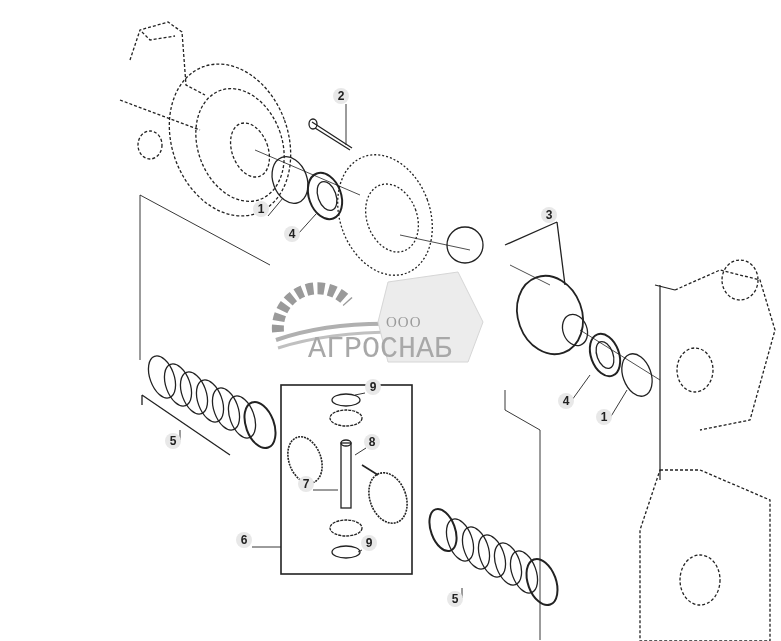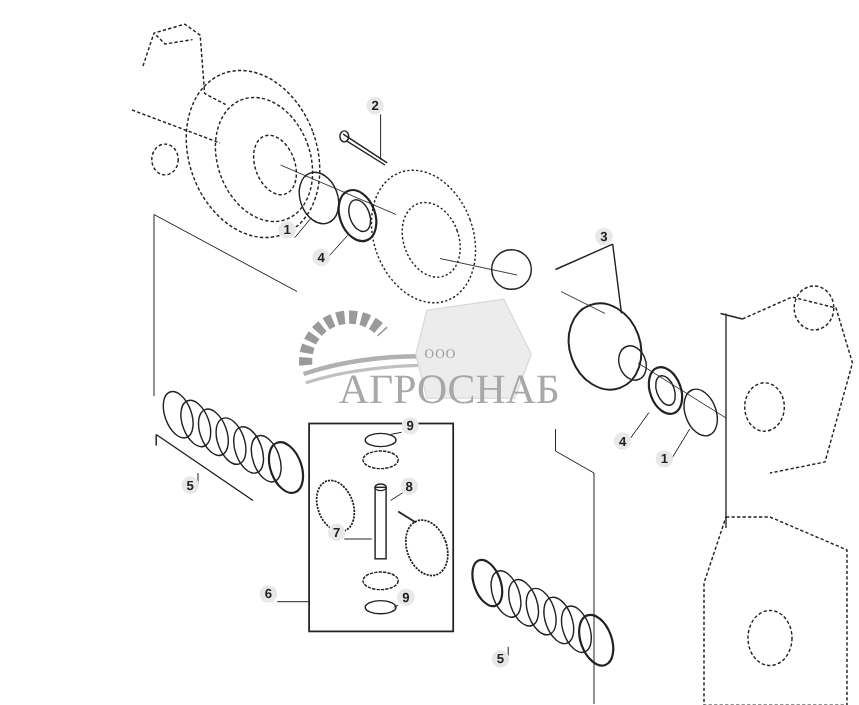--- a/index.html
+++ b/index.html
@@ -1,22 +1,22 @@
 <!DOCTYPE html>
 <html><head>
 <meta charset="utf-8">
 <style>
   html,body{margin:0;padding:0;background:#ffffff;}
   body{width:781px;height:641px;overflow:hidden;position:relative;font-family:"Liberation Sans",sans-serif;}
   #canvas{position:absolute;left:0;top:0;width:781px;height:641px;}
   .callout{position:absolute;width:16px;height:16px;border-radius:50%;background:#e8e8e8;
     font-size:12px;font-weight:bold;color:#222;text-align:center;line-height:16px;}
   .watermark{position:absolute;left:268px;top:262px;width:240px;height:118px;pointer-events:none;}
-  .wm-ooo{position:absolute;left:118px;top:52px;font-size:12px;color:#9a9a9a;letter-spacing:1px;font-family:"Liberation Serif",serif;}
-  .wm-name{position:absolute;left:40px;top:70px;font-size:38px;color:#a8a8a8;font-family:Liberation Serif, serif;letter-spacing:0px;}
+  .wm-ooo{position:absolute;left:118px;top:52px;font-size:15px;color:#9a9a9a;letter-spacing:1px;font-family:"Liberation Serif",serif;}
+  .wm-name{position:absolute;left:40px;top:70px;font-size:30px;color:#a8a8a8;font-family:Liberation Mono, monospace;letter-spacing:0px;}
 </style>
 </head>
 <body>
 
 <svg id="canvas" viewBox="0 0 781 641" xmlns="http://www.w3.org/2000/svg">
   <g fill="none" stroke="#222" stroke-width="1.3">
 
     <g stroke-dasharray="3,2">
       <path d="M130 60 L140 30 L168 22 L182 32 L186 85 L205 95"></path>
       <path d="M142 32 L150 40 L175 36"></path>

